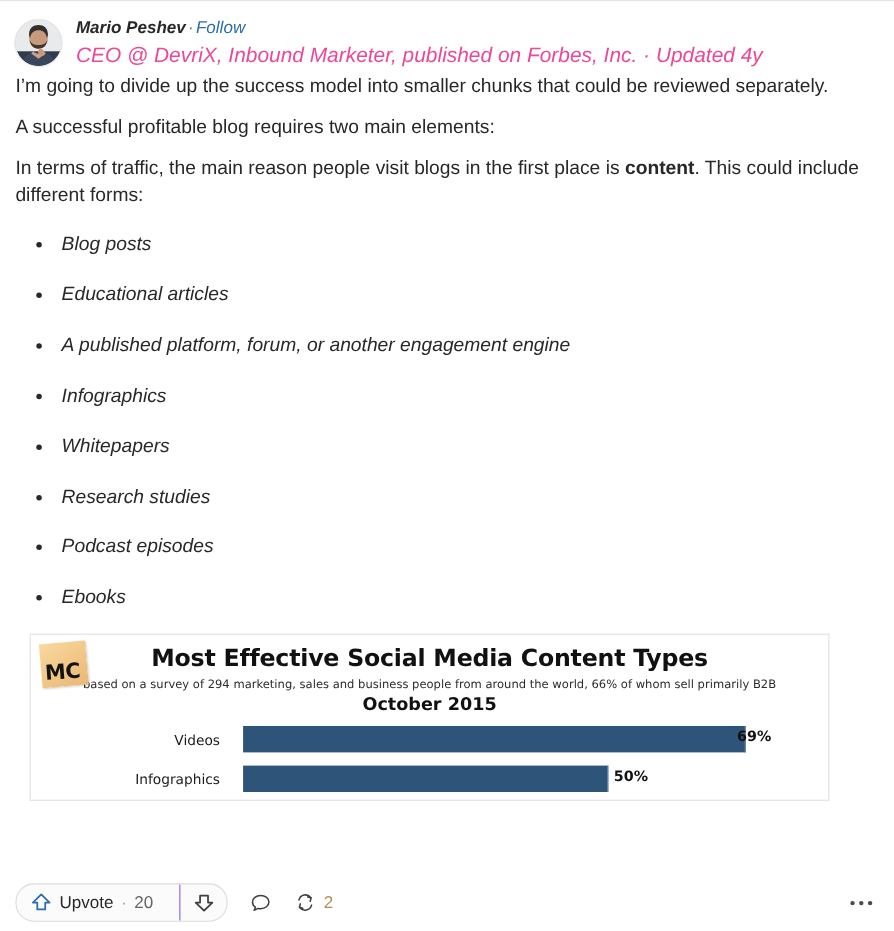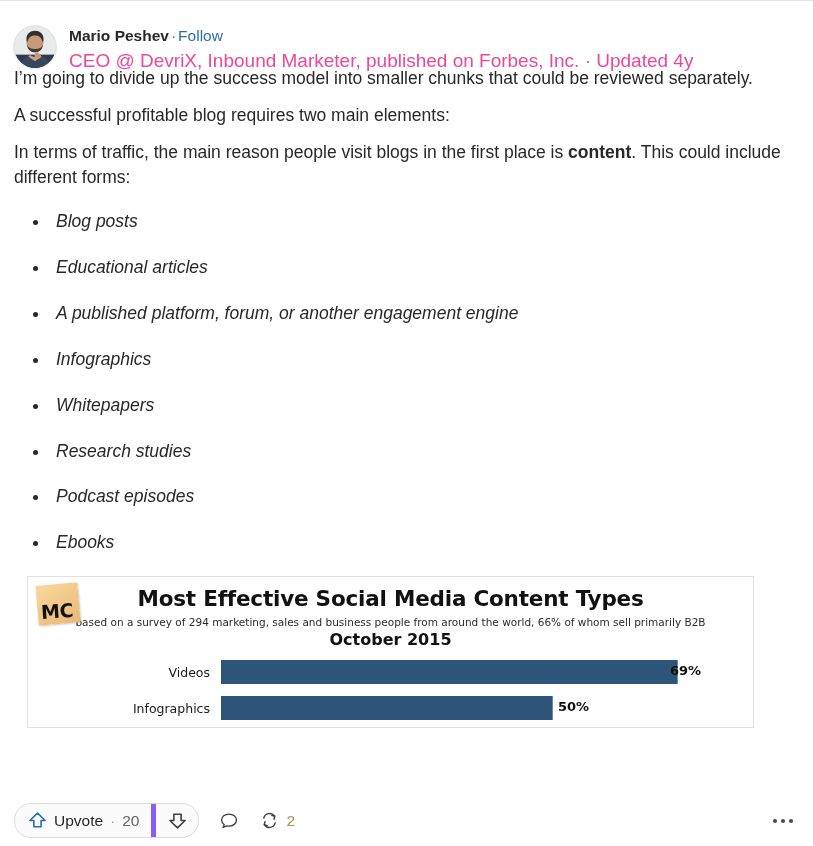--- a/index.html
+++ b/index.html
@@ -20,24 +20,25 @@
     height: 846px;
     position: relative;
     background: #fff;
     box-sizing: border-box;
     border-top: 1px solid #e3e3e3;
   }
 
   
   .author-row {
     display: flex;
-    align-items: flex-start;
+    align-items: center;
     padding: 24px 0 0 13px;
     height: 52px;
     box-sizing: border-box;
+    font-style: italic;
   }
   .avatar {
     width: 44px;
     height: 44px;
     border-radius: 50%;
     flex: 0 0 44px;
     overflow: hidden;
     background: #d8dadd;
     position: relative;
     border: 1px solid #e8e8e8;
@@ -170,21 +171,21 @@
   }
   .ig-bar-row {
     display: flex;
     align-items: center;
     height: 28px;
     margin-bottom: 8px;
   }
   .ig-bar-label {
     width: 193px;
     text-align: right;
-    padding-right: 11px;
+    padding-right: 21px;
     font-size: 12.5px;
     color: #1a1a1a;
     box-sizing: border-box;
     font-family: "DejaVu Sans", sans-serif;
   }
   .ig-bar-track {
     flex: 1;
     position: relative;
     height: 24px;
   }
@@ -222,24 +223,24 @@
     height: 33px;
     border: 1px solid #dcdcdc;
     border-radius: 17px;
     background: #fbfbfb;
     overflow: hidden;
   }
   .upvote-btn {
     display: flex;
     align-items: center;
     gap: 7px;
-    padding: 0 12px 0 13px;
+    padding: 0 24px 0 13px;
     height: 100%;
     cursor: pointer;
-    border-right: 5px solid #8b5cf6;
+    border-right: 1px solid #8b5cf6;
   }
   .upvote-label {
     font-size: 15.5px;
     color: #282829;
   }
   .upvote-sep { color: #9b9b9b; font-size: 15px; }
   .upvote-count { font-size: 15.5px; color: #636466; }
   .downvote-btn {
     display: flex;
     align-items: center;

